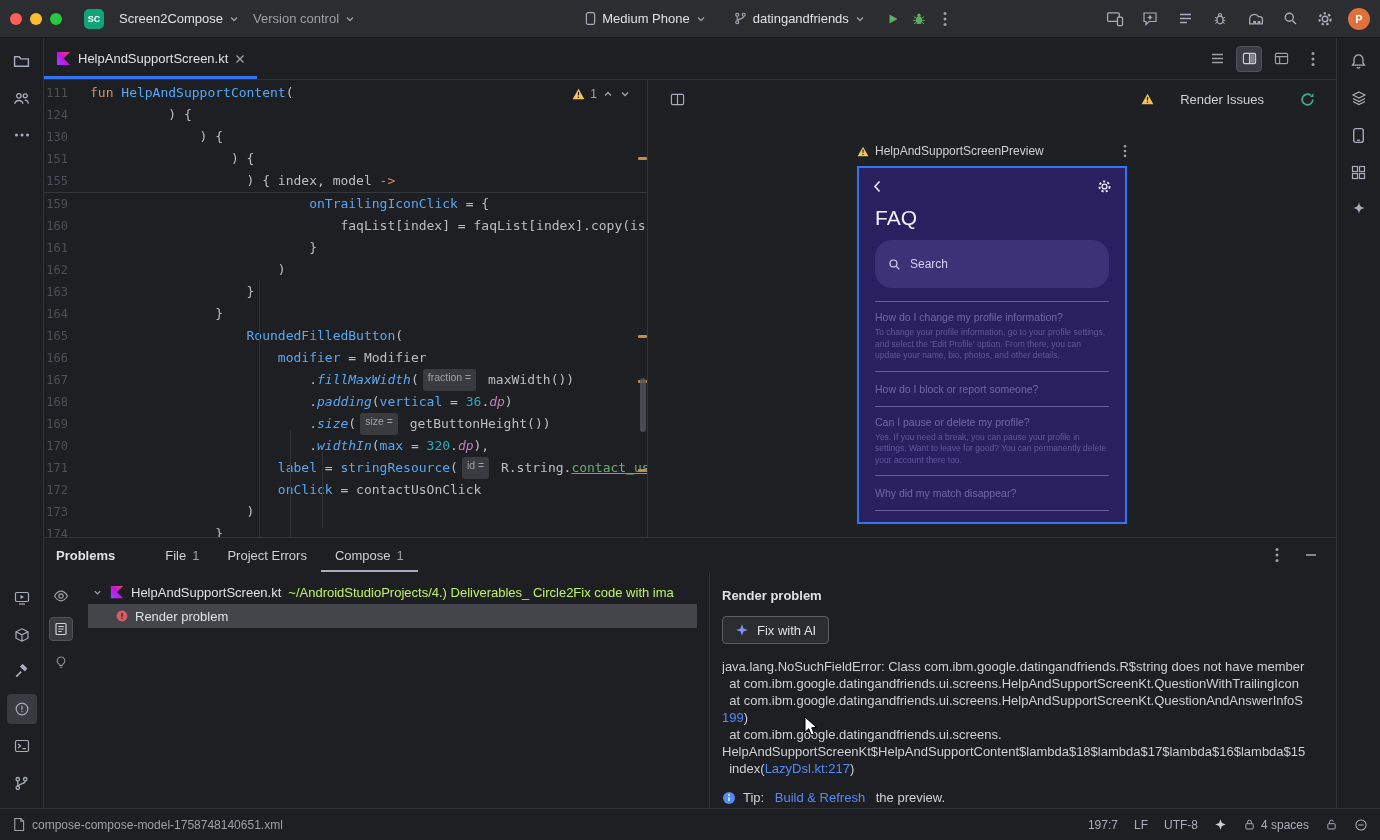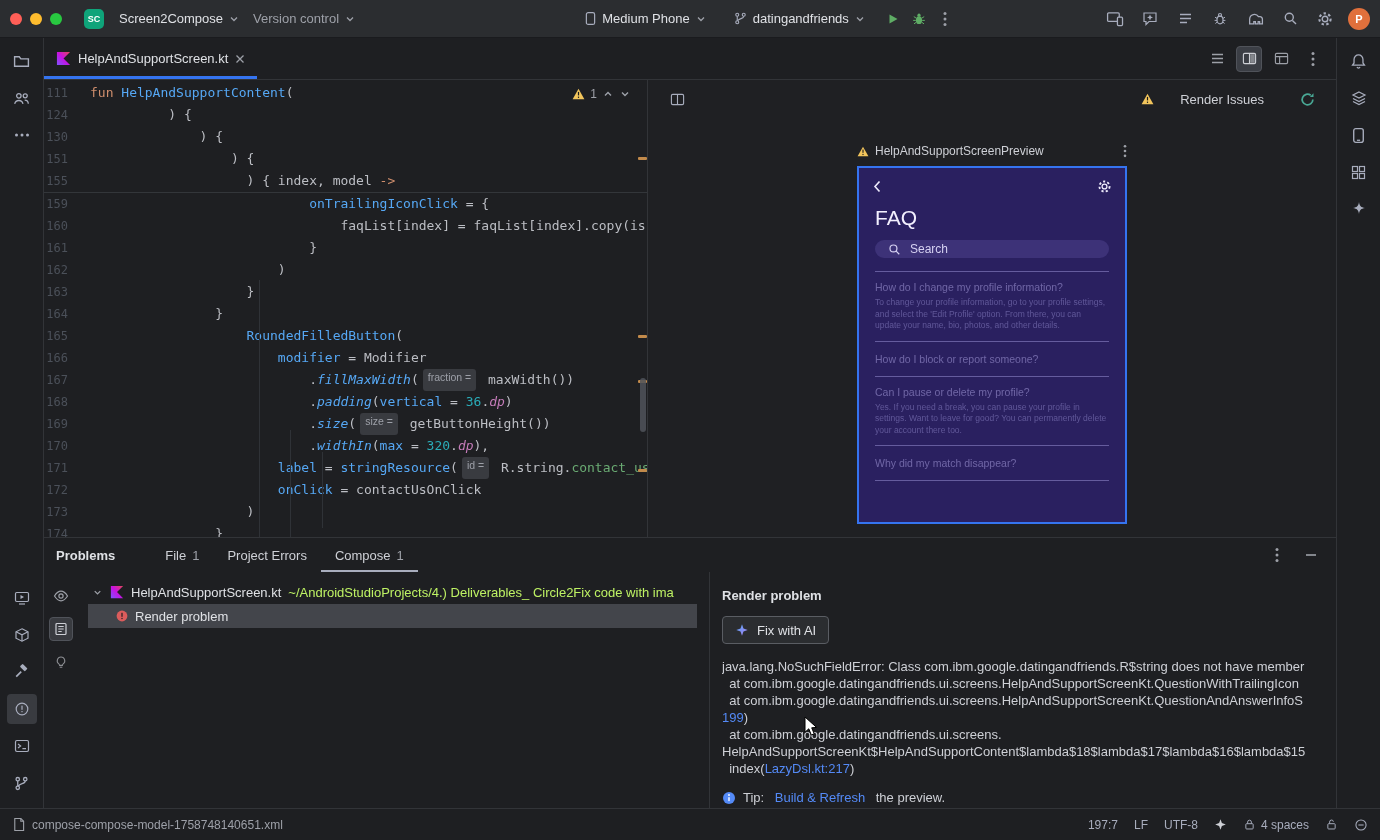--- a/index.html
+++ b/index.html
@@ -44,38 +44,38 @@
 .crow{display:flex;height:22px;line-height:22px;white-space:pre;font-family:"DejaVu Sans Mono",monospace;font-size:13px}
 .crow.sep{border-bottom:1px solid #33363A;height:23px}
 .ln{flex:none;display:inline-block;width:24px;text-align:right;margin-right:22px;color:#4B5059;font-size:12px}
 .tk-d{color:#BCBEC4}
 .tk-kw{color:#CF8E6D}
 .tk-fn{color:#56A8F5}
 .tk-na{color:#56A8F5}
 .tk-ext{color:#56A8F5;font-style:italic}
 .tk-num{color:#2AACB8}
 .tk-prop{color:#C77DBB;font-style:italic}
-.tk-res{color:#6AAB73;}
+.tk-res{color:#6AAB73;text-decoration:underline}
 .tk-inlay{display:inline-block;background:#393B40;color:#9DA0A8;border-radius:3px;padding:0 5px;margin:0 4px;
   font-family:"Liberation Sans",sans-serif;font-size:10.5px;line-height:16px;vertical-align:1px}
 .insp{position:absolute;top:7px;right:16px;display:flex;align-items:center;gap:5px;color:#9DA0A8;font-size:12px;cursor:pointer}
 .guide{position:absolute;width:1px;background:#2F3237}
 .stripe{position:absolute;right:0;width:9px;height:3px;background:#C28A4B;border-radius:1px}
 .thumb{position:absolute;right:1px;width:6px;border-radius:3px;background:#50535A;opacity:.85}
 
 .preview{flex:1;display:flex;flex-direction:column;min-width:0;background:#1F2023}
 .pv-toolbar{height:38px;flex:none;display:flex;align-items:center;gap:24px;padding:0 16px}
 .pv-issues{color:#CED0D6;margin-left:2px;cursor:pointer}
 .pv-stage{flex:1;padding-top:26px;overflow:hidden}
 .pv-card{width:270px;margin:0 auto}
 .pv-head{display:flex;align-items:center;gap:6px;margin-bottom:8px;color:#CED0D6;font-size:12px}
 .phone{width:270px;height:358px;border:2px solid #3574F0;background:#2A2060;overflow:hidden}
 .ph-appbar{height:36px;display:flex;align-items:center;padding:0 13px}
 .ph-title{padding:2px 16px 0;font-size:21px;color:#F2EFFE}
-.ph-search{margin:10px 16px 0;height:18px;border-radius:17px;background:#3D3278;display:flex;align-items:center;
+.ph-search{margin:10px 16px 0;height:48px;border-radius:17px;background:#3D3278;display:flex;align-items:center;
   gap:9px;padding:0 13px;color:#D6D1F2;font-size:12px}
 .faq{margin:13px 16px 0;opacity:.52;border-top:1px solid #9C93D8}
 .faq-item{border-bottom:1px solid #9C93D8;padding:9px 0}
 .faq-item.noanswer{padding:11px 0}
 .faq-q{font-size:10.5px;font-weight:normal;color:#AEA5E4}
 .faq-a{font-size:8.5px;line-height:11.5px;color:#9189CC;margin-top:4px}
 
 .bottom-panel{height:271px;flex:none;border-top:1px solid #323438;display:flex;flex-direction:column;min-width:0}
 .bp-tabs{height:34px;flex:none;display:flex;align-items:stretch;padding:0 12px;gap:0}
 .bp-title{font-weight:bold;color:#DFE1E5;display:flex;align-items:center;margin-right:36px}

